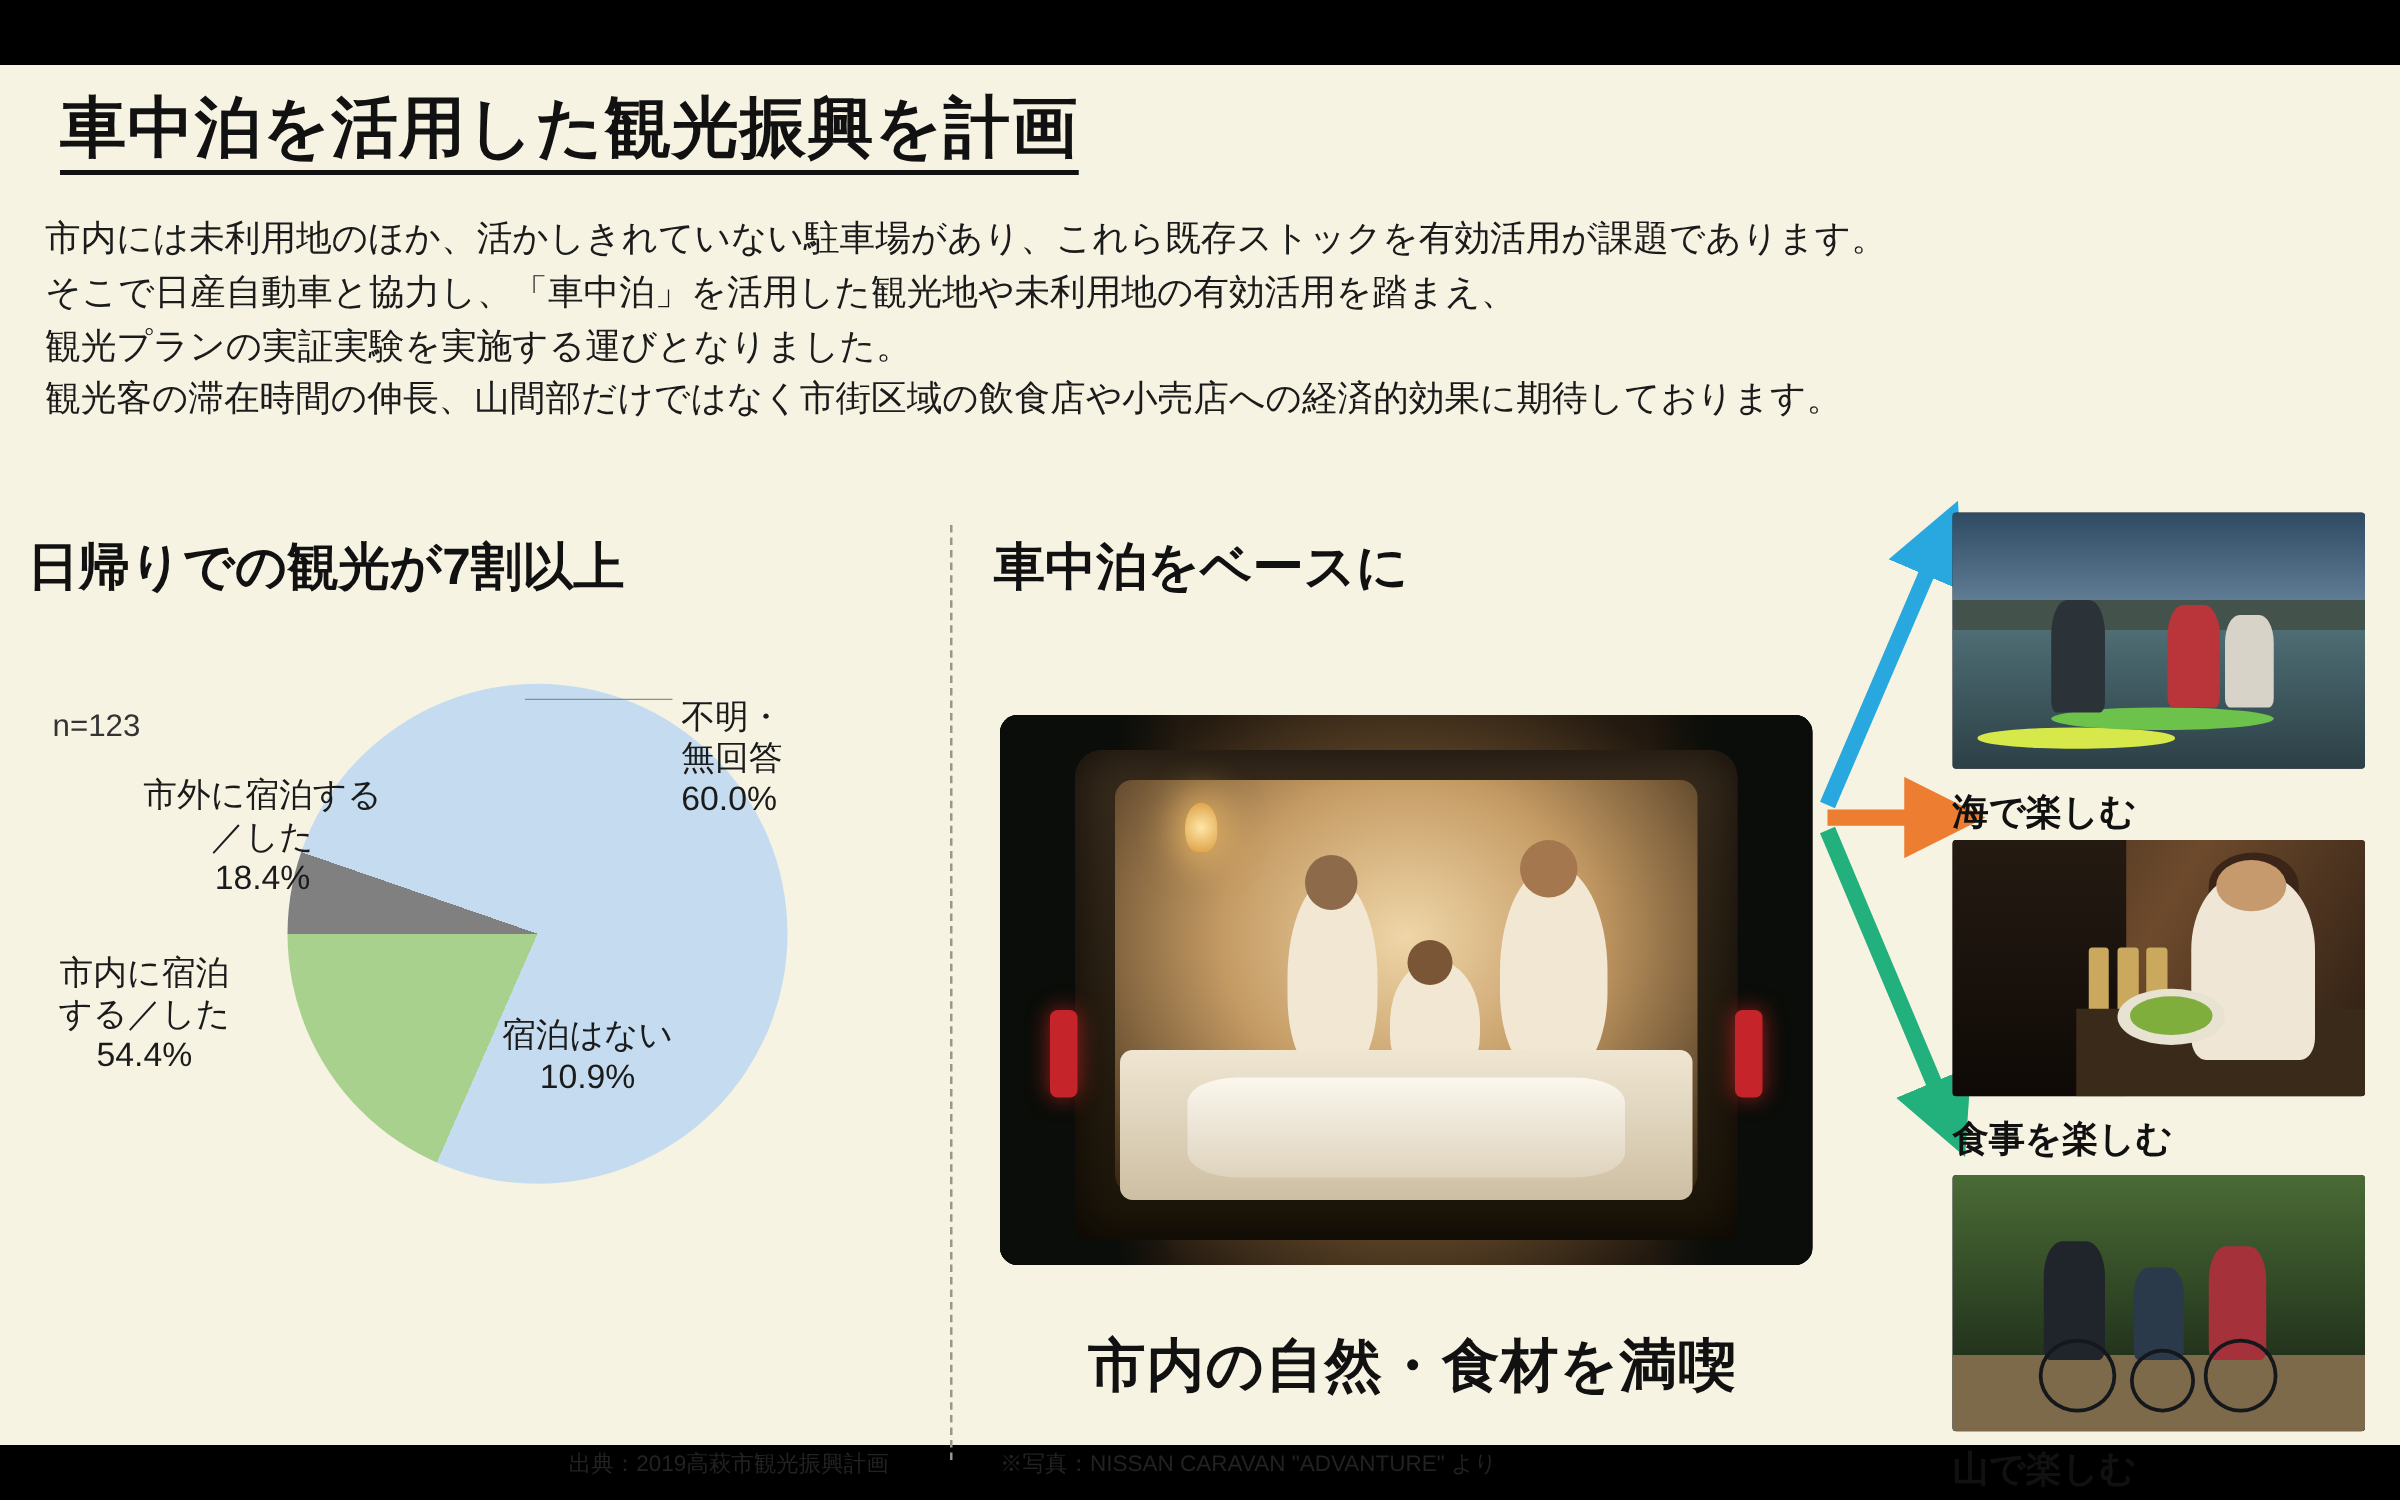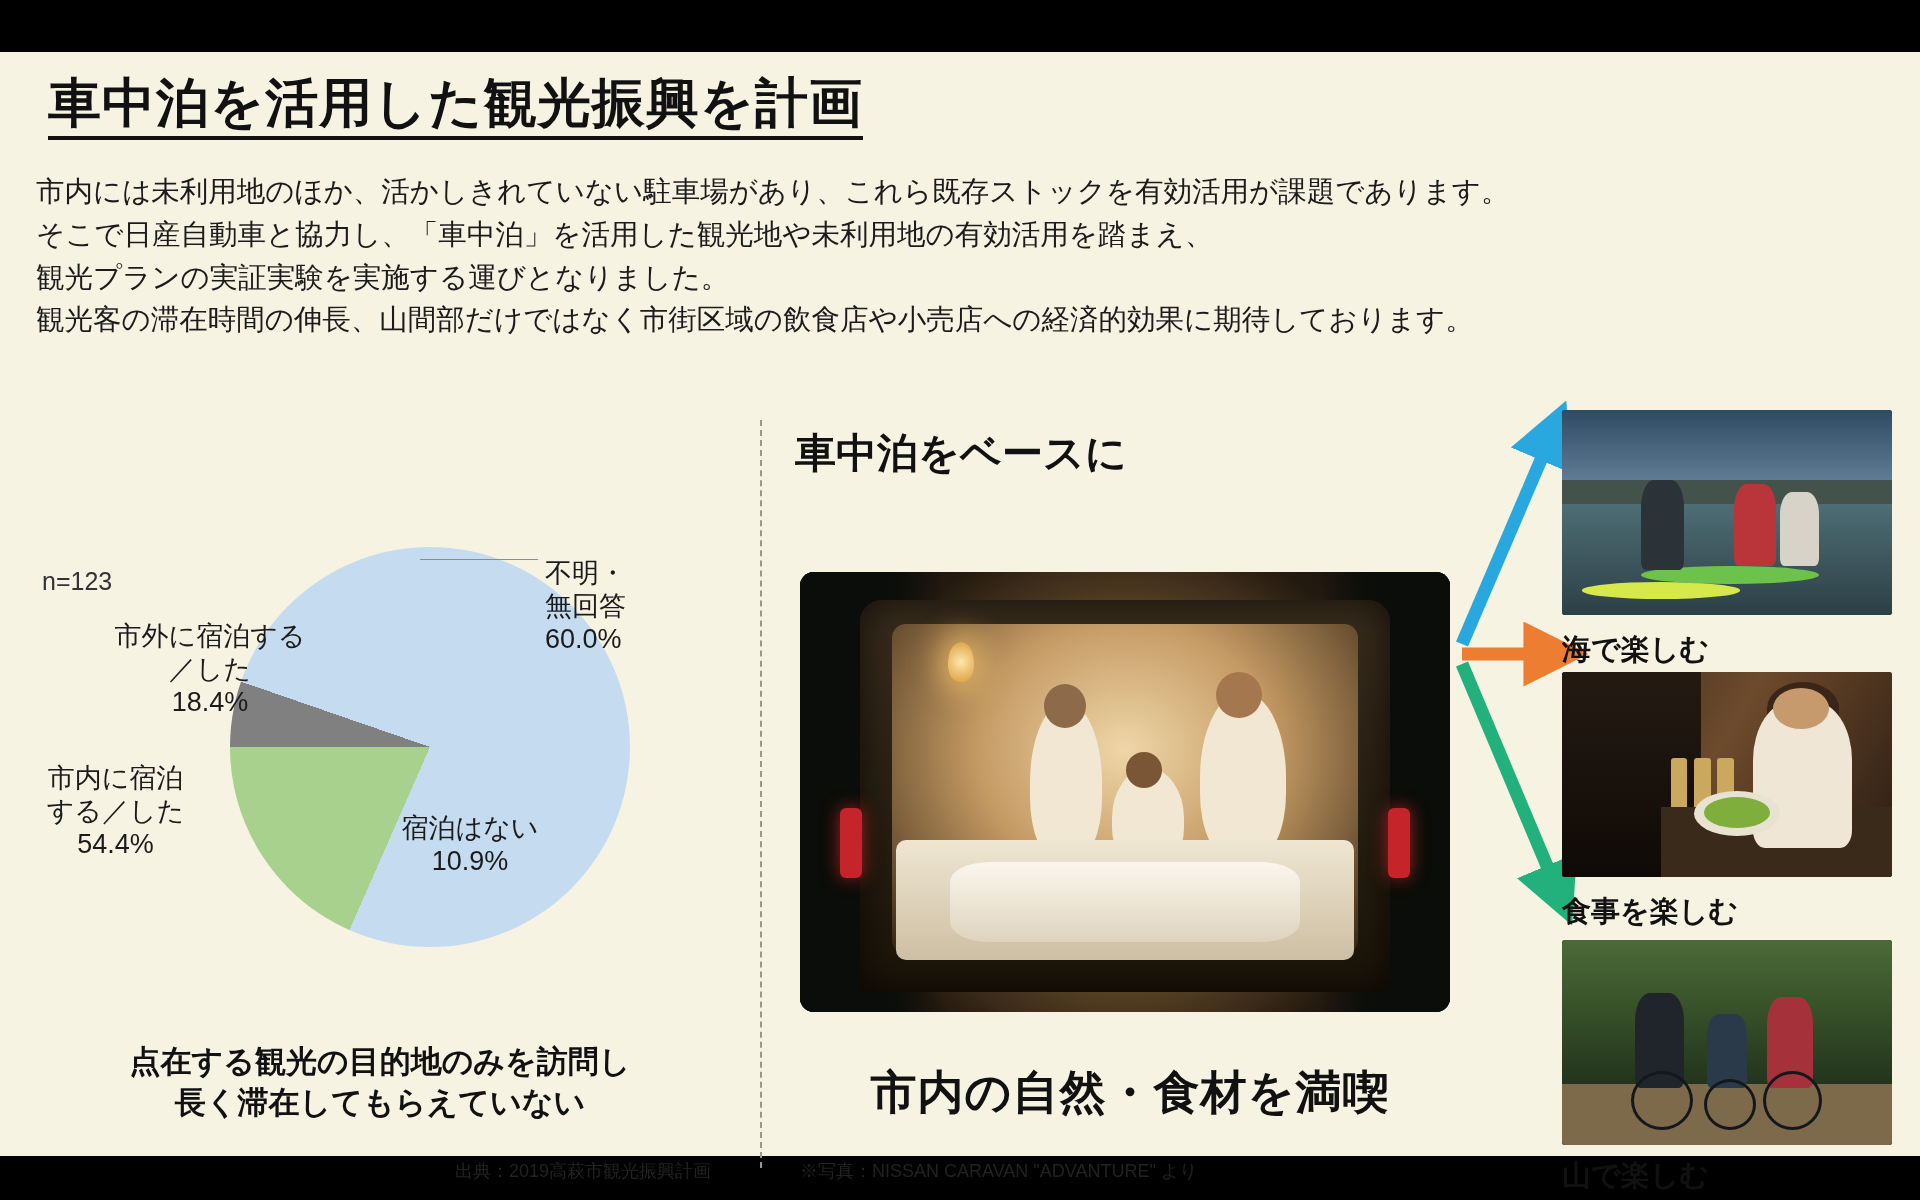--- a/index.html
+++ b/index.html
@@ -151,20 +151,21 @@
   <div class="slide">
 
     <div class="title">車中泊を活用した観光振興を計画</div>
     <div class="lead">市内には未利用地のほか、活かしきれていない駐車場があり、これら既存ストックを有効活用が課題であります。
 そこで日産自動車と協力し、「車中泊」を活用した観光地や未利用地の有効活用を踏まえ、
 観光プランの実証実験を実施する運びとなりました。
 観光客の滞在時間の伸長、山間部だけではなく市街区域の飲食店や小売店への経済的効果に期待しております。</div>
 
     <div class="vdiv"></div>
 
+    <div class="h2-left">日帰りでの観光が7割以上</div>
     <div class="nlabel">n=123</div>
 
     <div class="pie-wrap">
       <div class="pie" style="background:conic-gradient(from -90deg,
               #808080 0deg 19.08deg,
               #c5dcf0 19.08deg 293.76deg,
               #a9d18e 293.76deg 360deg);"></div>
     </div>
     <div class="leaderline"></div>
 
@@ -184,22 +185,20 @@
       <span style="white-space:pre">市内に宿泊
 する／した</span><br>
       <span>54.4%</span>
     </div>
 
     <div class="lbl lbl-none">
       <span>宿泊はない</span><br>
       <span>10.9%</span>
     </div>
 
-    <div class="left-note" style="white-space:pre">点在する観光の目的地のみを訪問し
-長く滞在してもらえていない</div>
     <div class="src-left">出典：2019高萩市観光振興計画</div>
 
     <div class="h2-mid">車中泊をベースに</div>
 
     <div class="photo-main">
       <div class="scene">
         <div class="van-night"></div>
         <div class="van-trees"></div>
         <div class="van-door"></div>
         <div class="van-inner2"></div>

